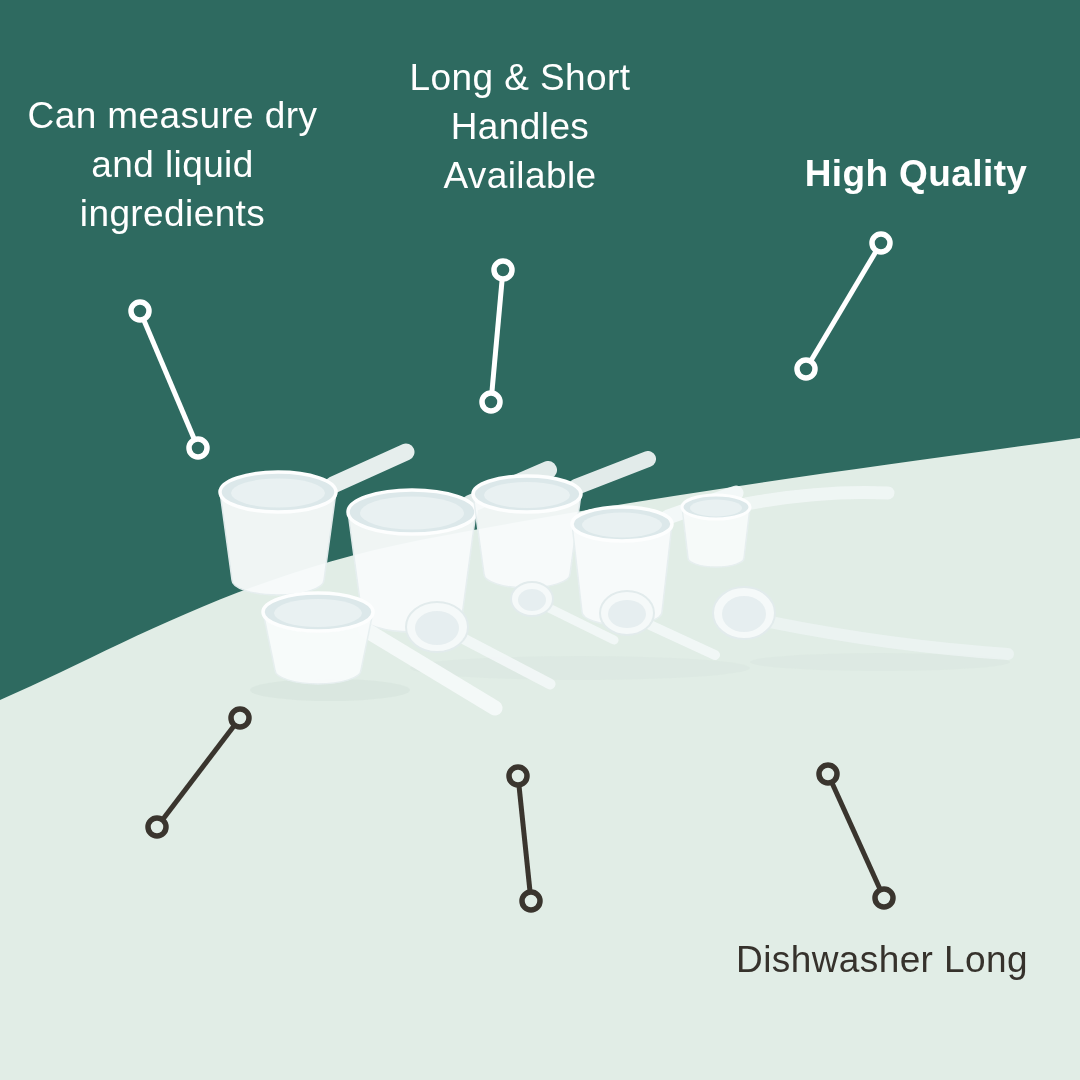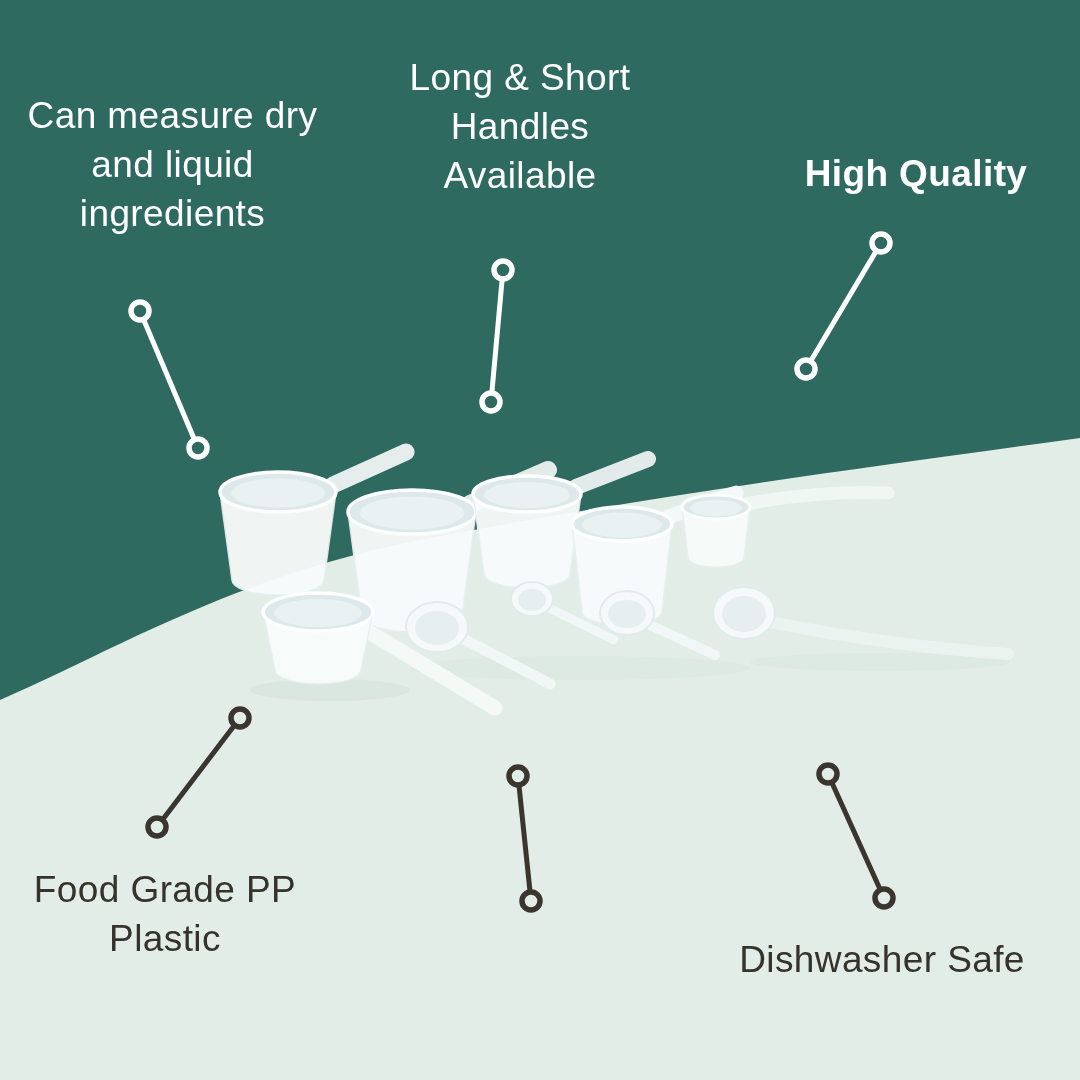--- a/index.html
+++ b/index.html
@@ -154,18 +154,17 @@
       <circle cx="884" cy="898" r="9" fill="#e1ede6" stroke="#3a352e" stroke-width="5.5"></circle>
     </g>
   </svg>
 
   <div id="callout-measure" class="callout light">Can measure dry and liquid ingredients</div>
 
   <div id="callout-handles" class="callout light">Long &amp; Short Handles Available</div>
 
   <div id="callout-quality" class="callout light">High Quality</div>
 
-  <div id="callout-material" class="callout dark">Food Grade PP Plastic</div>
 
 
-  <div id="callout-dishwasher" class="callout dark">Dishwasher Safe</div>
+  <div id="callout-dishwasher" class="callout dark">Dishwasher Long</div>
 
 </div>
 
 </body></html>

